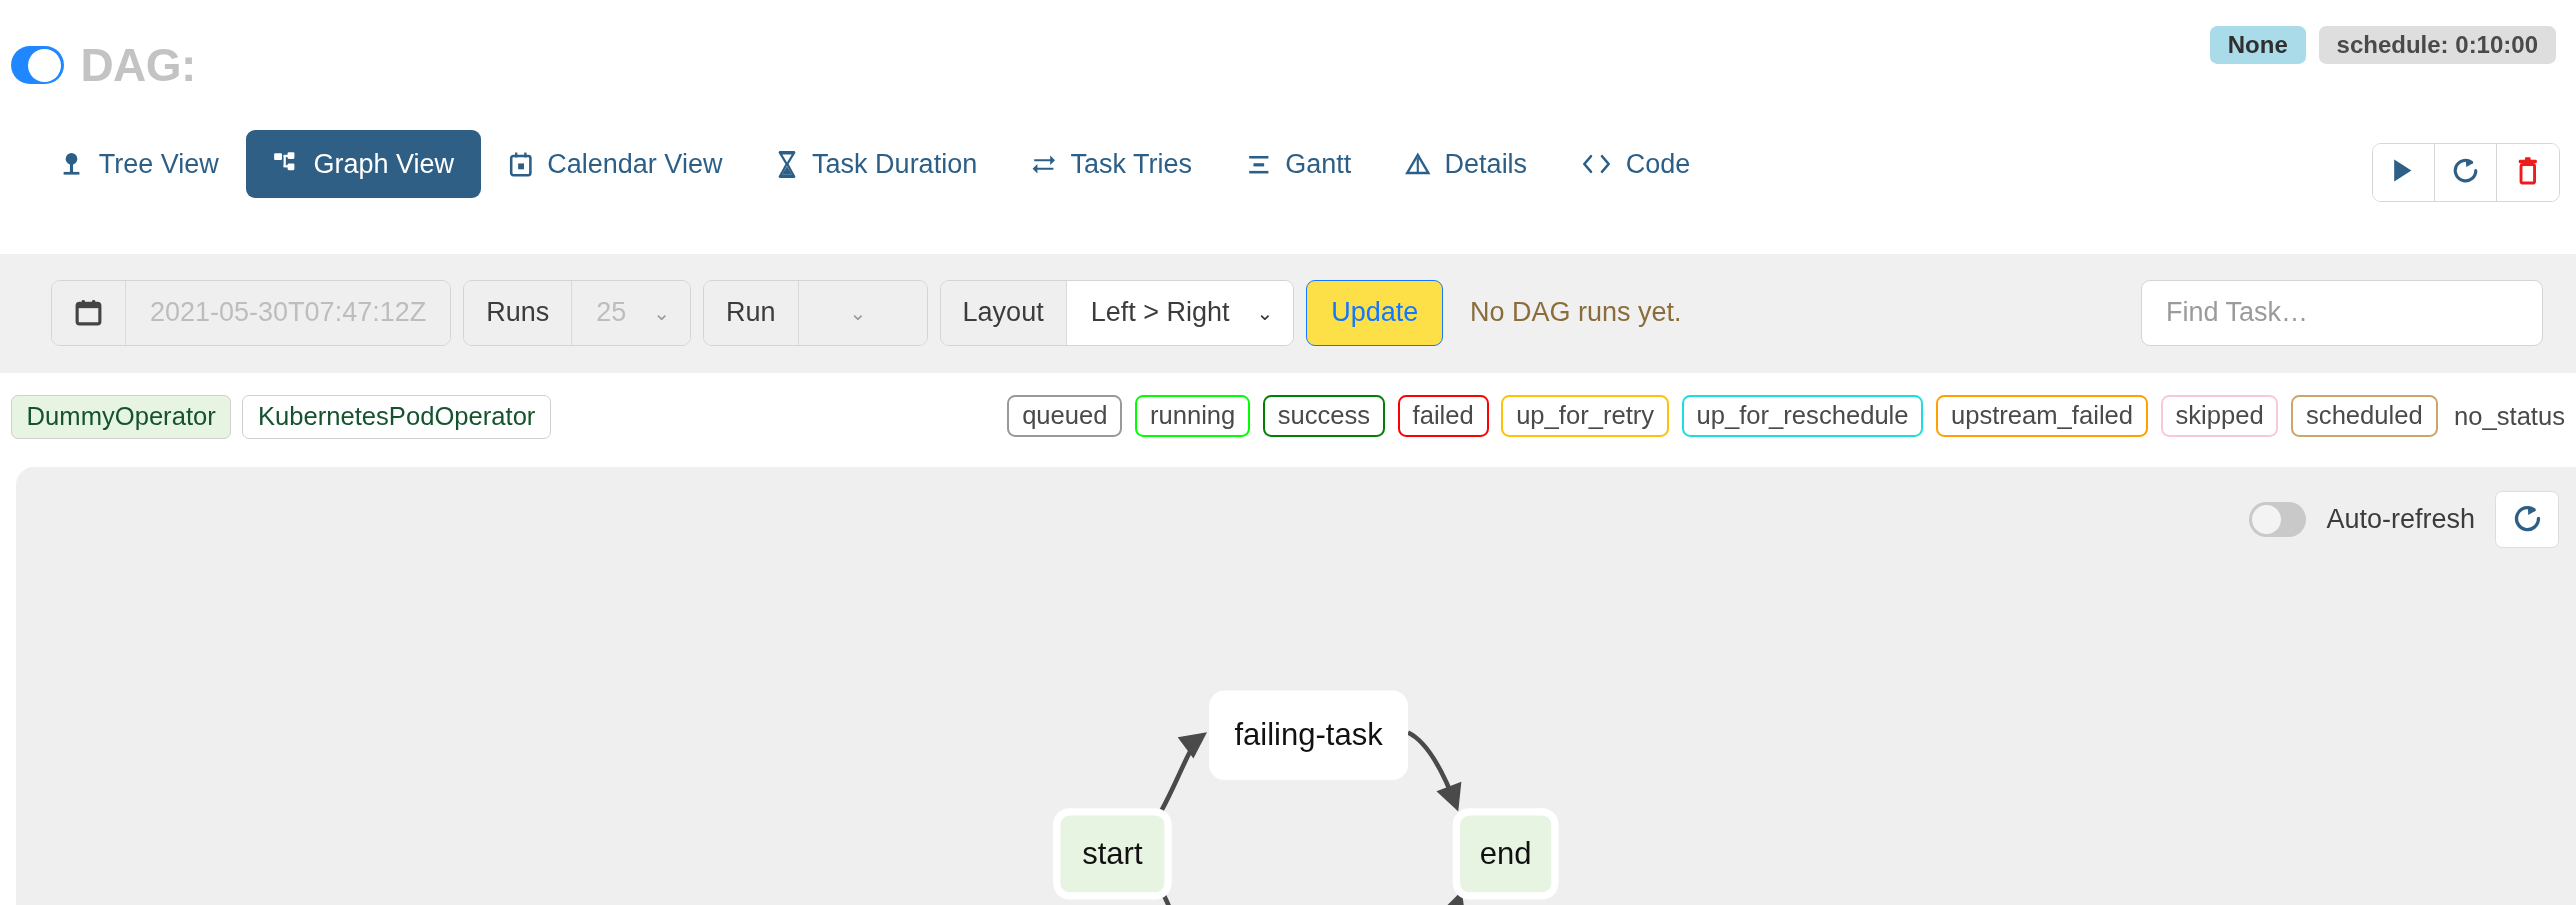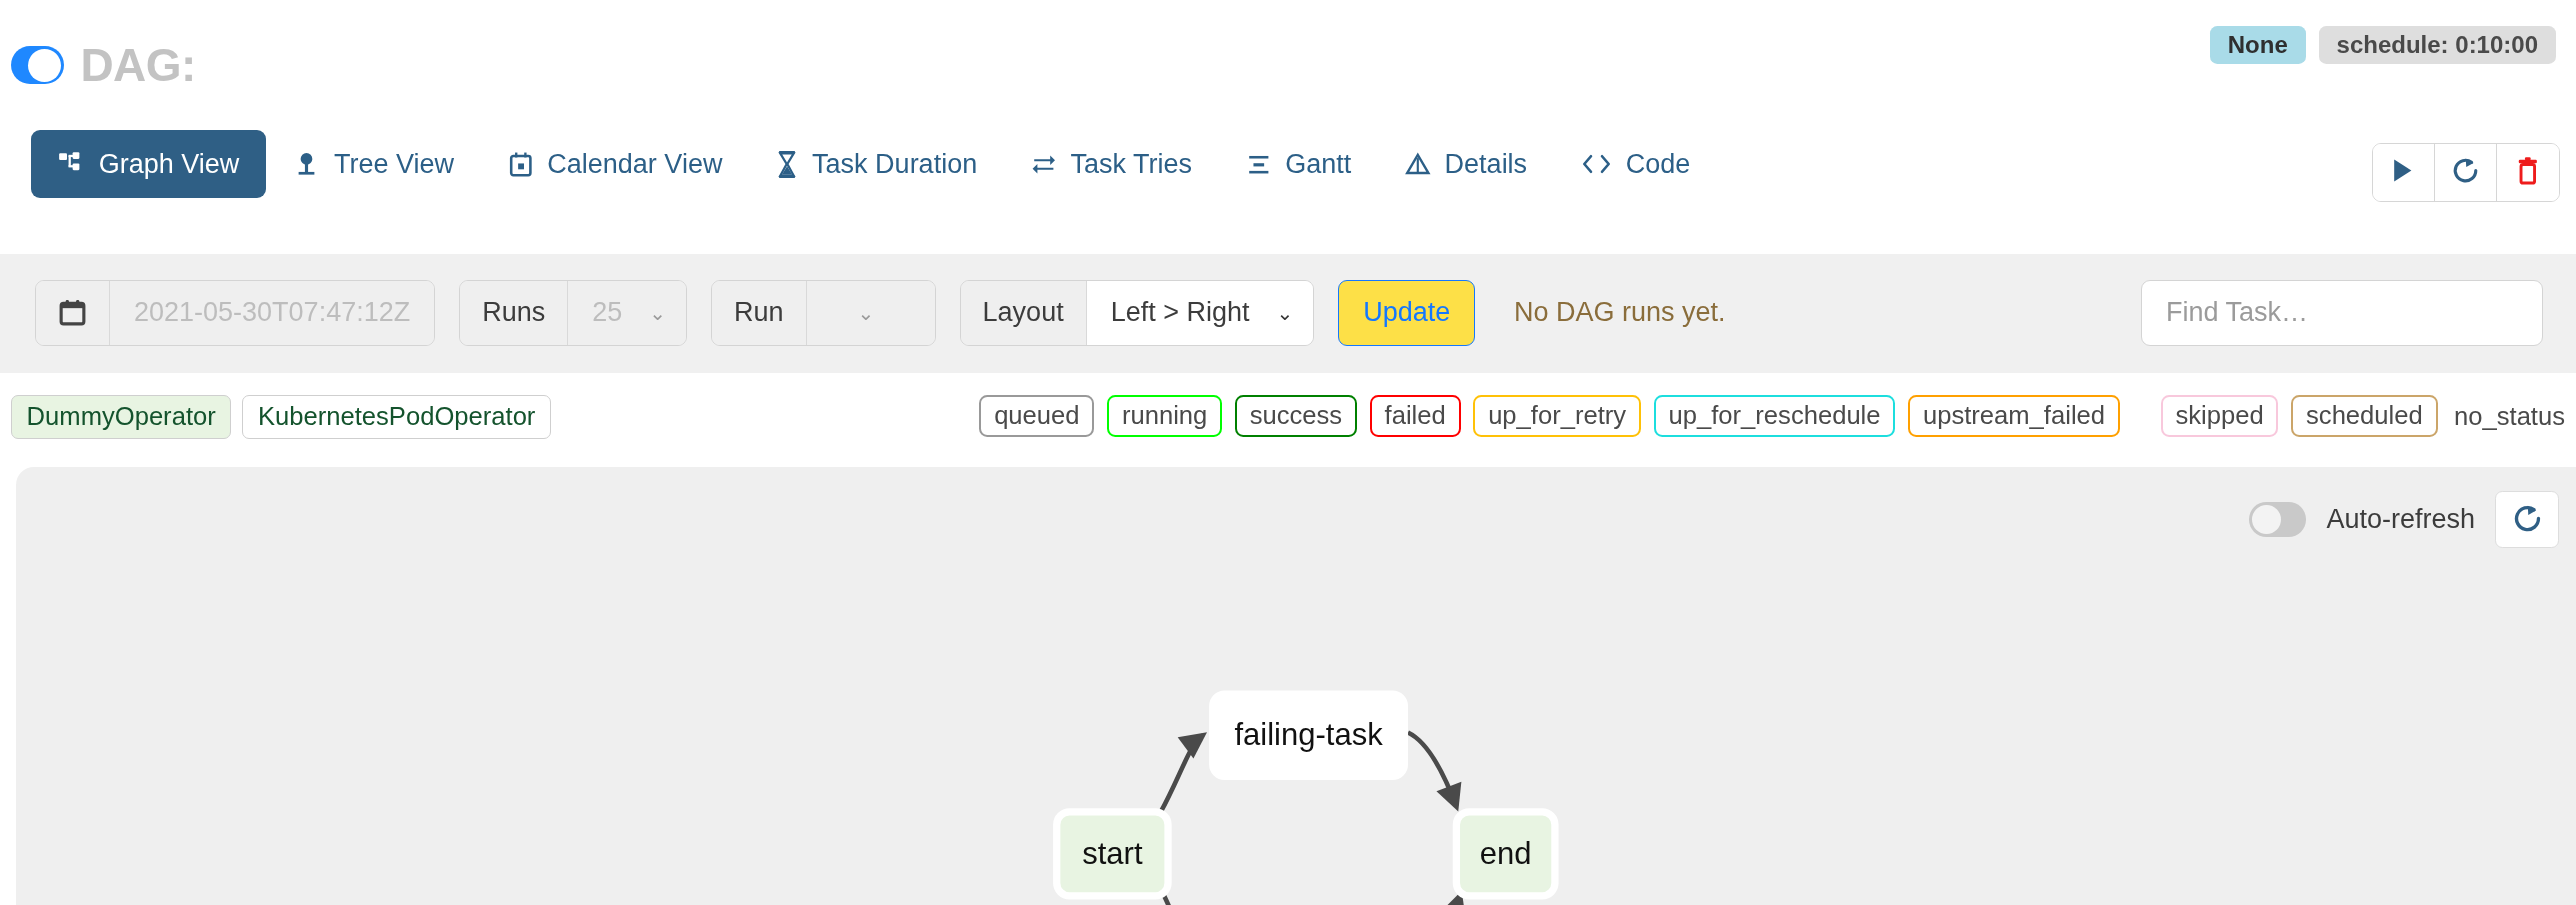--- a/index.html
+++ b/index.html
@@ -75,21 +75,21 @@
     width: 62px; height: 57px; display: flex; align-items: center; justify-content: center;
     border-right: 0.9px solid #d6d6d6; cursor: pointer; background: #fff;
   }
   .nav-btn:last-child { border-right: none; }
 
   
   .filterbar {
     position: absolute; left: 0; top: 254px; width: 2576px; height: 119px;
     background: #f0f0f0;
   }
-  .fb-inner { position: absolute; left: 35px; top: 25.6px; display: flex; align-items: center; gap: 24px; }
+  .fb-inner { position: absolute; left: 51px; top: 25.6px; display: flex; align-items: center; gap: 12px; }
   .group {
     display: flex; align-items: stretch; border: 0.9px solid #d4d4d4;
     border-radius: 9px; overflow: hidden; height: 66px; background:#f2f2f2;
   }
   .group-addon {
     display: flex; align-items: center; justify-content: center;
     padding: 0 22px; font-size: 27px; color: #3c3c3c;
     background: #efefef; border-right: 0.9px solid #d9d9d9; white-space: nowrap;
   }
   .group-field {
@@ -184,43 +184,43 @@
 
     <div class="header-badges">
       <span class="badge badge-none">None</span>
       <span class="badge badge-schedule">schedule: 0:10:00</span>
     </div>
   </div>
 
   <div class="navbar">
     <div class="tabs">
 
+      <div class="tab">
+        <span>
+          <svg width="27" height="29" viewBox="0 0 24 24">
+              <circle cx="12" cy="7" r="5.2" fill="#2c5f87"></circle>
+              <rect x="10.6" y="11" width="2.8" height="8" fill="#2c5f87"></rect>
+              <rect x="5" y="18.6" width="14" height="2.4" fill="#2c5f87"></rect>
+            </svg>
+        </span>
+        <span>Tree View</span>
+      </div>
+
       <div class="tab active">
         <span>
           <svg width="27" height="27" viewBox="0 0 24 24">
               <rect x="1" y="2" width="7" height="6" rx="1" fill="#fff"></rect>
               <rect x="13" y="1" width="6" height="6" rx="1" fill="#fff"></rect>
               <rect x="13" y="11" width="6" height="6" rx="1" fill="#fff"></rect>
               <rect x="9.4" y="4" width="2" height="10" fill="#fff"></rect>
               <rect x="9.4" y="3.4" width="4.4" height="2" fill="#fff"></rect>
               <rect x="9.4" y="12.6" width="4.4" height="2" fill="#fff"></rect>
             </svg>
         </span>
         <span>Graph View</span>
-      </div>
-
-      <div class="tab">
-        <span>
-          <svg width="27" height="29" viewBox="0 0 24 24">
-              <circle cx="12" cy="7" r="5.2" fill="#2c5f87"></circle>
-              <rect x="10.6" y="11" width="2.8" height="8" fill="#2c5f87"></rect>
-              <rect x="5" y="18.6" width="14" height="2.4" fill="#2c5f87"></rect>
-            </svg>
-        </span>
-        <span>Tree View</span>
       </div>
 
       <div class="tab">
         <span>
           <svg width="25.6" height="27" viewBox="0 0 24 24">
               <rect x="3" y="4" width="18" height="18" rx="2" fill="none" stroke="#2c5f87" stroke-width="2.4"></rect>
               <rect x="6.6" y="0.8" width="2.2" height="4.6" fill="#2c5f87"></rect>
               <rect x="15.2" y="0.8" width="2.2" height="4.6" fill="#2c5f87"></rect>
               <rect x="9.5" y="11" width="5.5" height="5.5" fill="#2c5f87"></rect>
             </svg>
@@ -364,21 +364,21 @@
     </div>
 
     <div class="status-legend">
       <span class="st-chip" style="border-color: rgb(153, 153, 153);">queued</span>
       <span class="st-chip" style="border-color: rgb(0, 255, 0);">running</span>
       <span class="st-chip" style="border-color: rgb(0, 128, 0);">success</span>
       <span class="st-chip" style="border-color: rgb(255, 0, 0);">failed</span>
       <span class="st-chip" style="border-color: rgb(255, 193, 7);">up_for_retry</span>
       <span class="st-chip" style="border-color: rgb(28, 222, 222);">up_for_reschedule</span>
       <span class="st-chip" style="border-color: rgb(255, 160, 0);">upstream_failed</span>
-      <span class="st-chip" style="border-color: rgb(248, 200, 220); margin-left: 28px;">skipped</span>
+      <span class="st-chip" style="border-color: rgb(248, 200, 220);">skipped</span>
       <span class="st-chip" style="border-color: rgb(203, 165, 105);">scheduled</span>
       <span class="st-plain">no_status</span>
     </div>
   </div>
 
   <div class="canvas">
 
     <div class="refresh-row">
       <div class="switch">
         <div class="sknob"></div>

